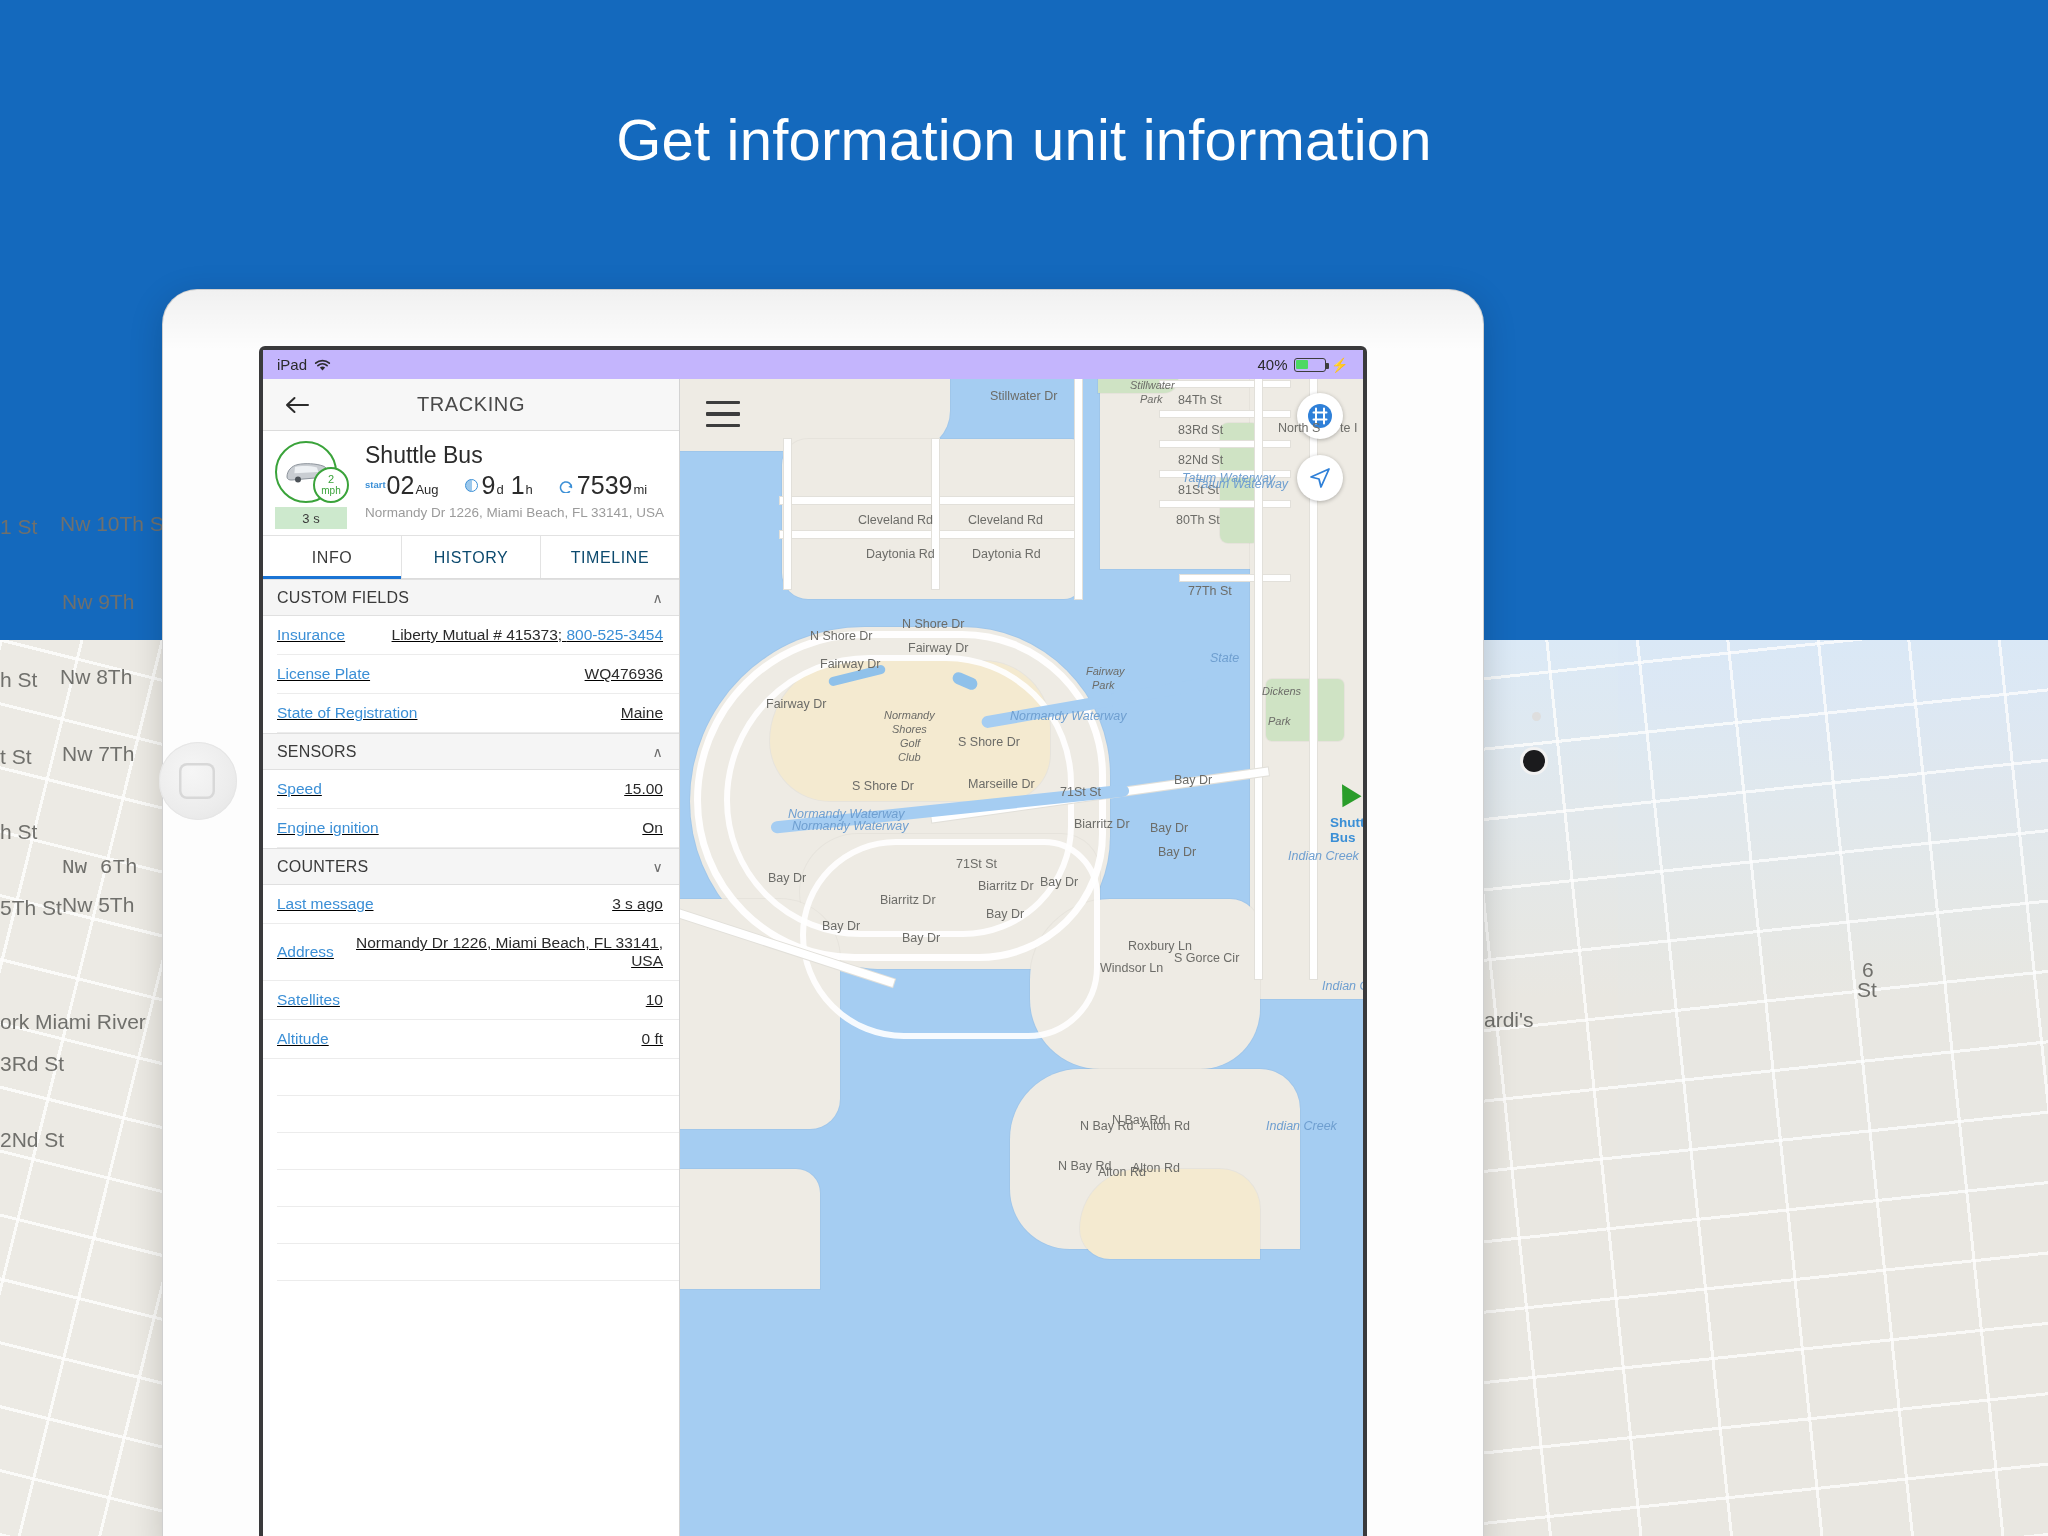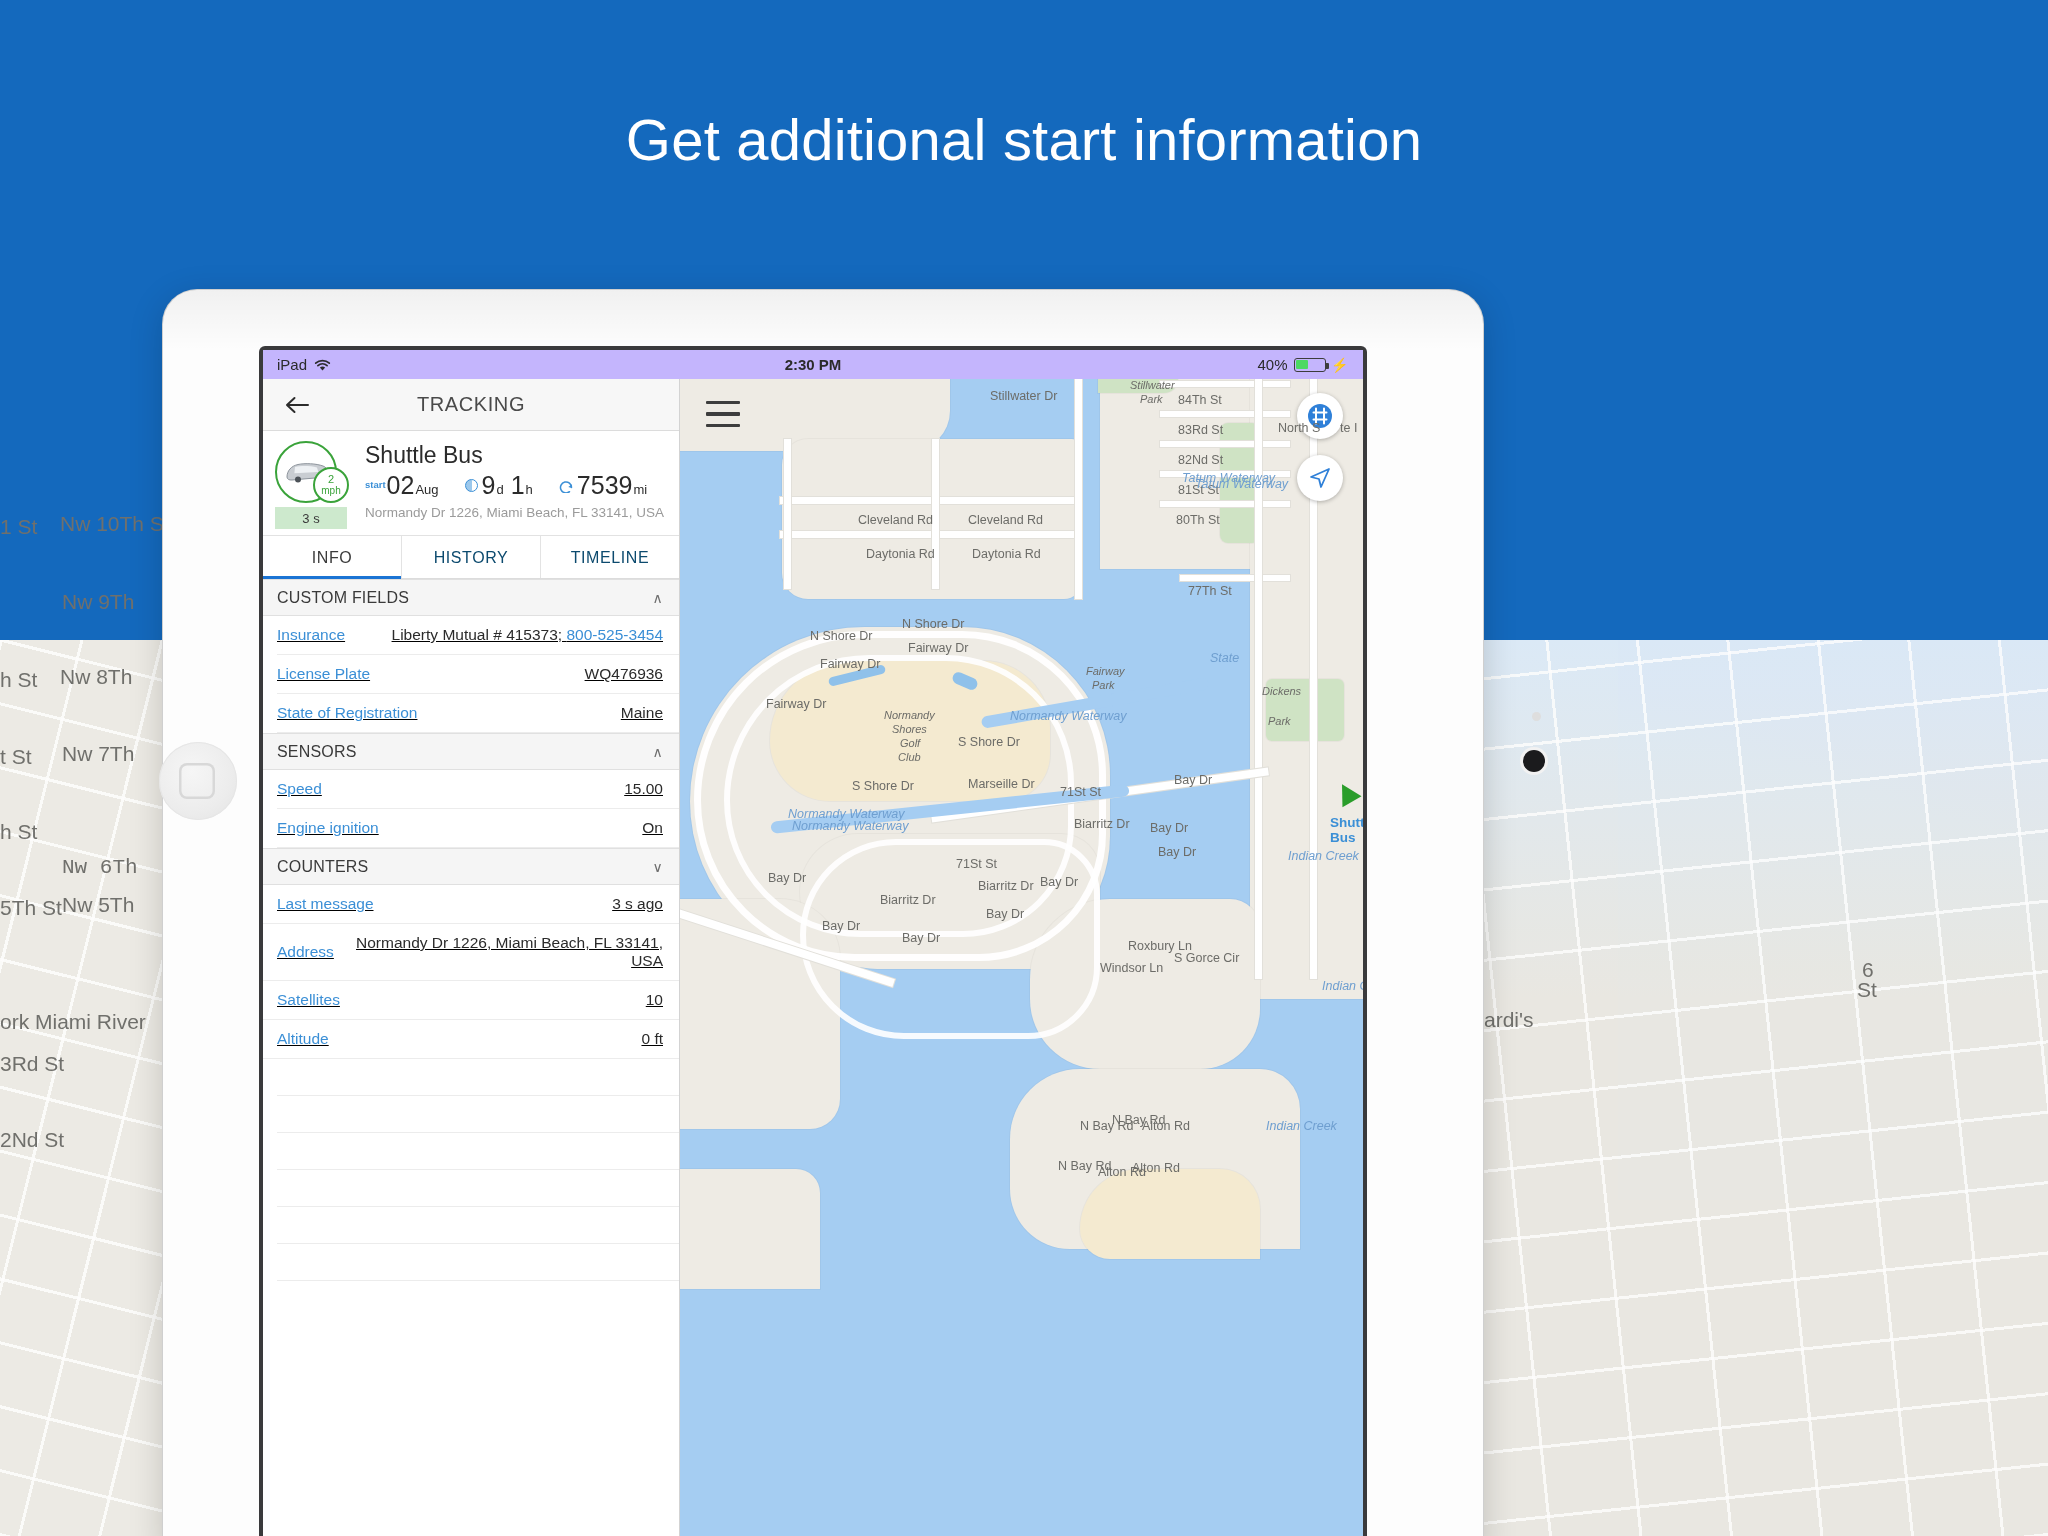--- a/index.html
+++ b/index.html
@@ -276,21 +276,21 @@
       <div class="bg-label" style="left: 0px; top: 896px;">5Th St</div>
       <div class="bg-label" style="left: 62px; top: 893px;">Nw 5Th</div>
       <div class="bg-label" style="left: 0px; top: 1010px;">ork Miami River</div>
       <div class="bg-label" style="left: 0px; top: 1052px;">3Rd St</div>
       <div class="bg-label" style="left: 0px; top: 1128px;">2Nd St</div>
       <div class="bg-label" style="left: 1484px; top: 1008px;">ardi's</div>
       <div class="bg-label" style="left: 1862px; top: 958px;">6</div>
       <div class="bg-label" style="left: 1857px; top: 978px;">St</div>
     </div>
 
-  <div id="promo-title">Get additional start information</div>
+  <div id="promo-title">Get information unit information</div>
 
   <div id="ipad">
     <div id="ipad-bezel-shade"></div>
     <div id="home-button">
       <div id="home-button-inner"></div>
     </div>
     <div id="camera-dot"></div>
     <div id="camera"></div>
 
     <div id="screen-frame">
@@ -300,21 +300,20 @@
           <div id="sb-left">
             <span>iPad</span>
             <span class="wifi-icon">
               <svg width="17" height="13" viewBox="0 0 17 13">
                 <path d="M8.5 11.6 5.9 8.6a4 4 0 0 1 5.2 0z" fill="#2b2b2b"></path>
                 <path d="M3.9 6.6a7 7 0 0 1 9.2 0" stroke="#2b2b2b" stroke-width="1.7" fill="none" stroke-linecap="round"></path>
                 <path d="M1.7 4.1a10.3 10.3 0 0 1 13.6 0" stroke="#2b2b2b" stroke-width="1.7" fill="none" stroke-linecap="round"></path>
               </svg>
             </span>
           </div>
-          <div id="sb-center">2:30 PM</div>
           <div id="sb-right">
             <span>40%</span>
             <span class="battery">
               <span class="battery-fill" style="width: 40%;"></span>
             </span>
             <span class="bolt">⚡</span>
           </div>
         </div>
 
         <div id="body-split">

